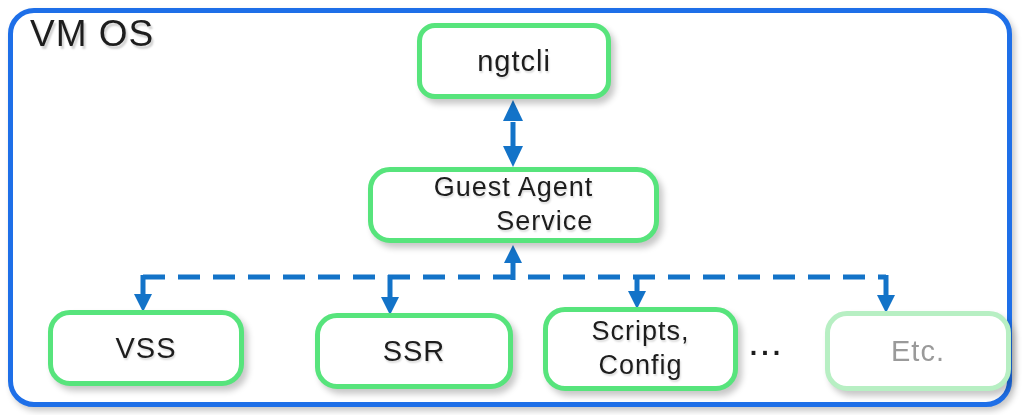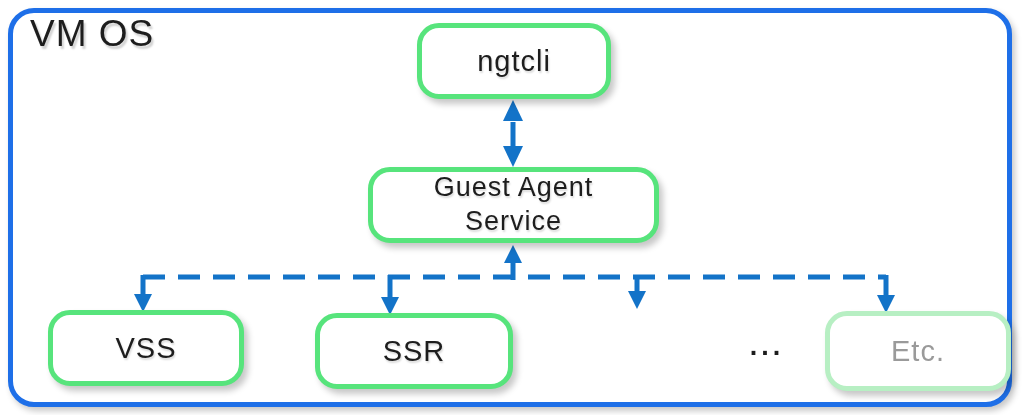--- a/index.html
+++ b/index.html
@@ -54,22 +54,22 @@
     line-height: 1.25;
     text-shadow: 1px 2px 2px rgba(0,0,0,0.15);
     z-index: 2;
   }
   .node.two-line { font-size: 27px; }
   .node.faded {
     border-color: var(--node-border-green-faded, #b7efc3);
     color: var(--node-text-faded, #9a9a9a);
     text-shadow: none;
   }
-  .node-ngtcli   { left: 417px; top: 23px;  width: 194px; height: 76px; }
-  .node-guest    { left: 368px; top: 167px; width: 291px; height: 76px; }
+  .node-ngtcli   { left: 417px; top: 23px;  width: 194px; height: 76px; border-radius: 18px; }
+  .node-guest    { left: 368px; top: 167px; width: 291px; height: 76px; text-align: right; }
   .node-vss      { left: 48px;  top: 310px; width: 196px; height: 76px; }
   .node-ssr      { left: 293px; top: 313px; width: 198px; height: 76px; margin-left: 22px; }
   .node-scripts  { left: 543px; top: 307px; width: 195px; height: 84px; }
   .node-etc      { left: 825px; top: 311px; width: 186px; height: 80px; justify-content: center; }
   .ellipsis {
     position: absolute;
     left: 744px;
     top: 331px;
     width: 46px;
     text-align: center;
@@ -160,20 +160,26 @@
   </div>
 
   <div class="node node-vss">
     <span>VSS</span>
   </div>
 
   <div class="node node-ssr">
     <span>SSR</span>
   </div>
 
+  <div class="node node-scripts two-line">
+    <span>
+      <span>Scripts,</span><br>
+      <span>Config</span>
+    </span>
+  </div>
 
   <div class="ellipsis">...</div>
 
   <div class="node node-etc faded">
     <span>Etc.</span>
   </div>
 
 </div>
 
 </body></html>

